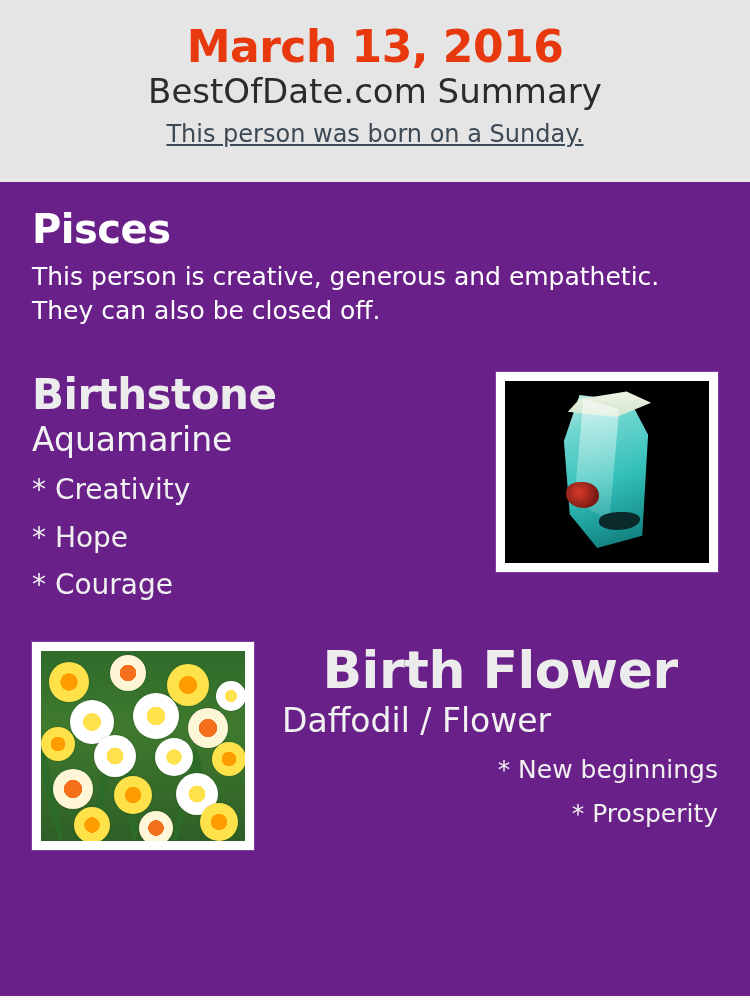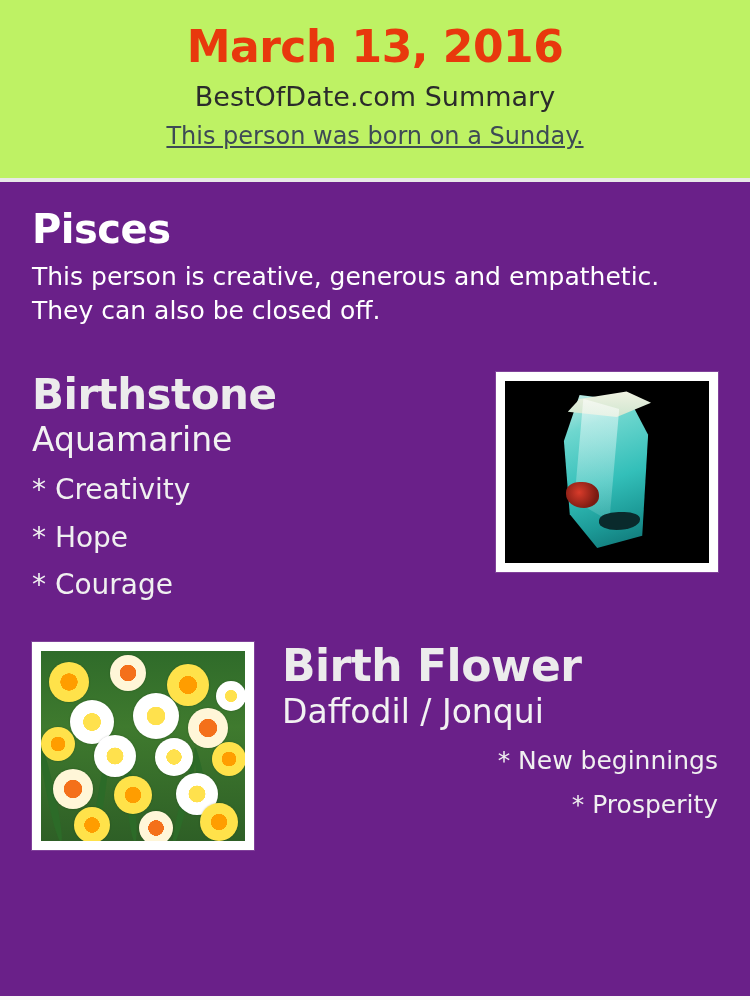--- a/index.html
+++ b/index.html
@@ -13,37 +13,37 @@
 
   .page {
     width: 750px;
     height: 1000px;
     position: relative;
     background: #f7f7f7;
   }
 
   
   .header {
-    background: #bef264;
+    background: #e5e5e5;
     padding: 22px 20px 14px 20px;
     text-align: center;
     border-bottom: 4px solid #e8e8e8;
     height: 182px;
   }
   .header-date {
     font-size: 44px;
     font-weight: bold;
     color: #e8380d;
     line-height: 1.12;
     letter-spacing: -0.5px;
   }
   .header-site {
-    font-size: 27px;
+    font-size: 34px;
     color: #2b2b2b;
-    margin-top: 10px;
+    margin-top: 0;
     line-height: 1.2;
   }
   .header-sub {
     font-size: 24px;
     color: #3d4a55;
     margin-top: 8px;
     line-height: 1.2;
     text-decoration: underline;
   }
 
@@ -175,21 +175,21 @@
   .flower-frame {
     left: 0;
     top: 0;
     width: 222px;
     height: 208px;
   }
   .flower-text {
     margin-left: 250px;
     text-align: left;
   }
-  .flower-text .section-title { font-size: 44px; }
+  .flower-text .section-title { font-size: 52px; text-align: center; }
   .flower-text .section-sub { font-size: 33px; }
   .flower-text .bullet { font-size: 25px; text-align: right; }
 
   
   .flower-img {
     background: linear-gradient(180deg, #2f6b2a 0%, #3f7a2e 40%, #2e5f26 100%);
   }
   .blossom {
     position: absolute;
     border-radius: 50%;
@@ -309,20 +309,20 @@
           <div class="blossom" style="left:48%;top:84%;width:34px;height:34px">
               <div class="petals orange"></div>
             </div>
           <div class="blossom" style="left:78%;top:80%;width:38px;height:38px">
               <div class="petals yellow"></div>
             </div>
         </div>
       </div>
       <div class="flower-text">
         <div class="section-title">Birth Flower</div>
-        <div class="section-sub">Daffodil / Jonqui</div>
+        <div class="section-sub">Daffodil / Flower</div>
         <div class="bullet">* New beginnings</div>
         <div class="bullet">* Prosperity</div>
       </div>
     </div>
 
   </div>
 </div>
 
 </body></html>

